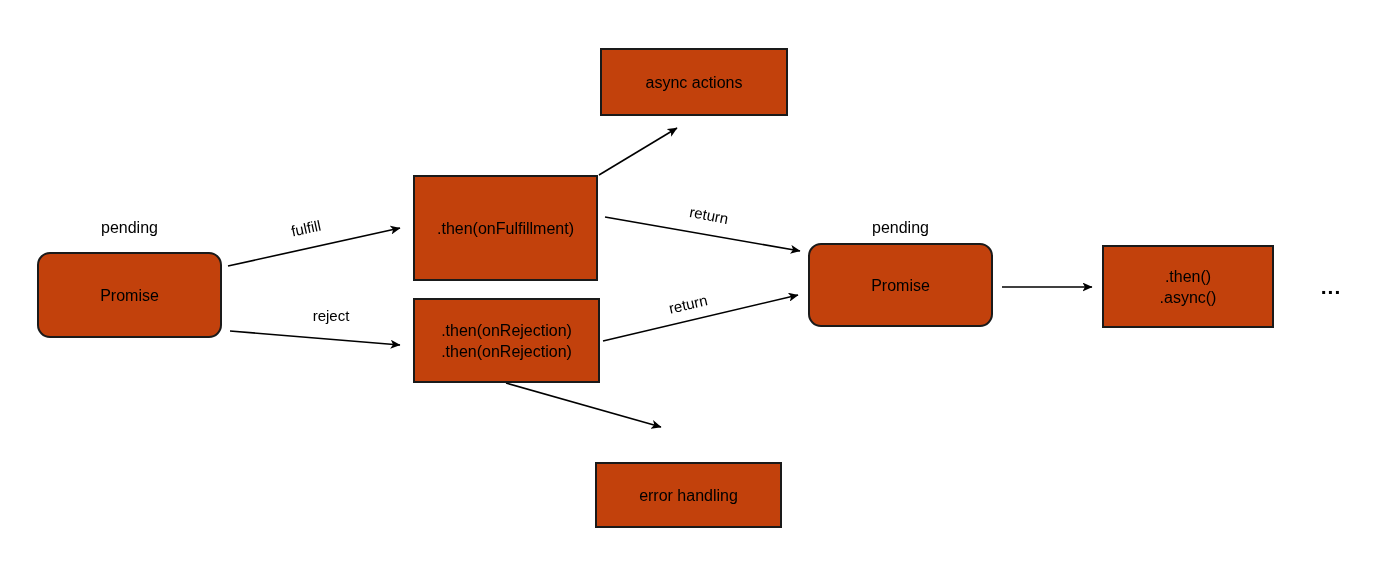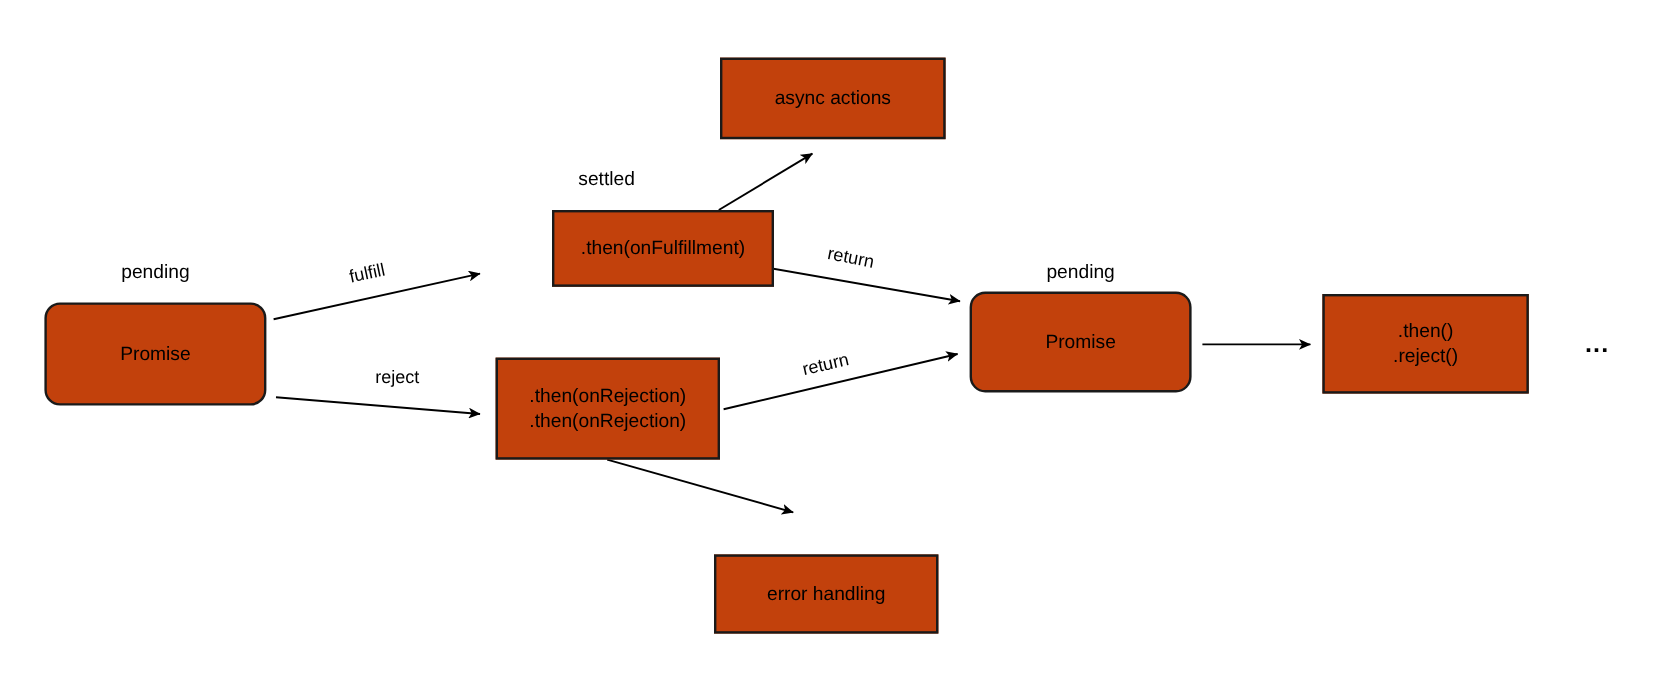--- a/index.html
+++ b/index.html
@@ -85,23 +85,22 @@
   <div class="state-label" style="left:37px; top:219px; width:185px;">pending</div>
 
   <div class="node rounded" style="left:37px; top:252px; width:185px; height:86px;">
     <span>Promise</span>
   </div>
 
   <div class="edge-label" style="left:306px; top:228px; transform:translate(-50%,-50%) rotate(-12deg);">fulfill</div>
 
   <div class="edge-label" style="left:331px; top:315px; transform:translate(-50%,-50%);">reject</div>
 
-  <div class="state-label" style="left:413px; top:141px; width:185px;">settled</div>
 
-  <div class="node" style="left:413px; top:175px; width:185px; height:64px;margin-left:47px;">
+  <div class="node" style="left:413px; top:175px; width:185px; height:106px;">
     <span>.then(onFulfillment)</span>
   </div>
 
   <div class="node" style="left:413px; top:298px; width:187px; height:85px;text-align:right;">
     <span>.then(onRejection)</span>
     <span>.then(onRejection)</span>
   </div>
 
   <div class="node" style="left:600px; top:48px; width:188px; height:68px;">
     <span>async actions</span>
@@ -116,18 +115,18 @@
   <div class="edge-label" style="left:688px; top:304px; transform:translate(-50%,-50%) rotate(-13deg);">return</div>
 
   <div class="state-label" style="left:808px; top:219px; width:185px;">pending</div>
 
   <div class="node rounded" style="left:808px; top:243px; width:185px; height:84px;">
     <span>Promise</span>
   </div>
 
   <div class="node" style="left:1102px; top:245px; width:172px; height:83px;">
     <span>.then()</span>
-    <span>.reject()</span>
+    <span>.async()</span>
   </div>
 
   <div class="ellipsis" style="left:1331px; top:287px; transform:translate(-50%,-50%);">...</div>
 
 </div>
 
 </body></html>

